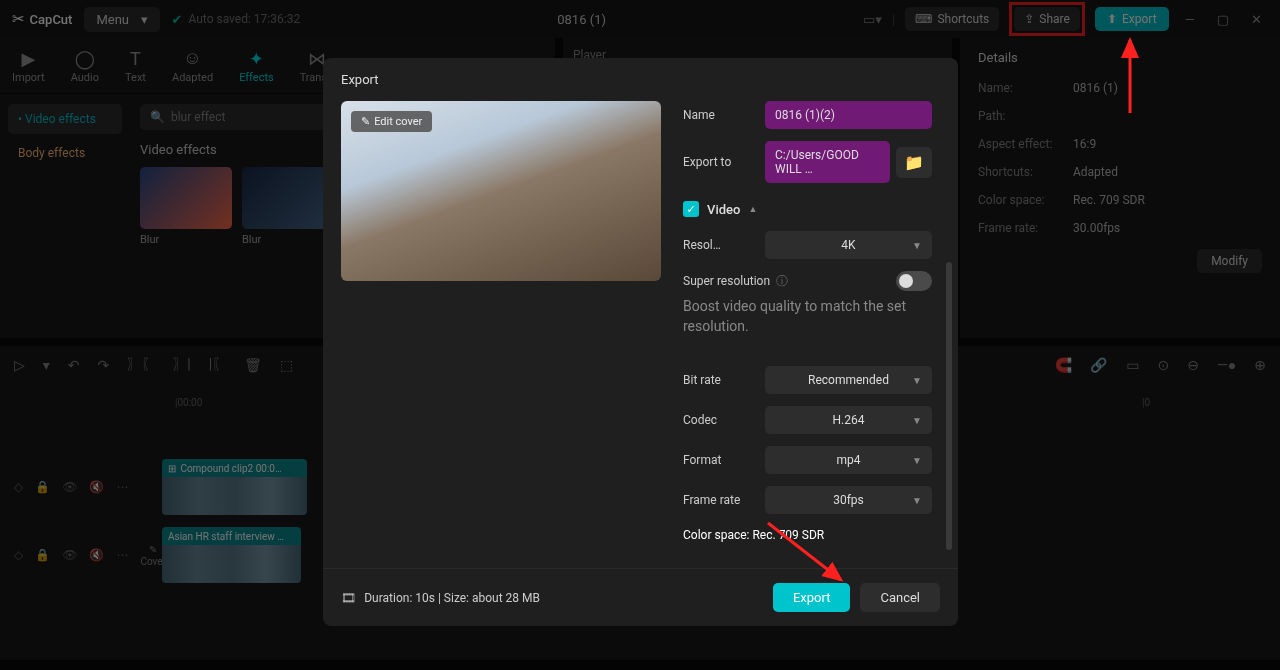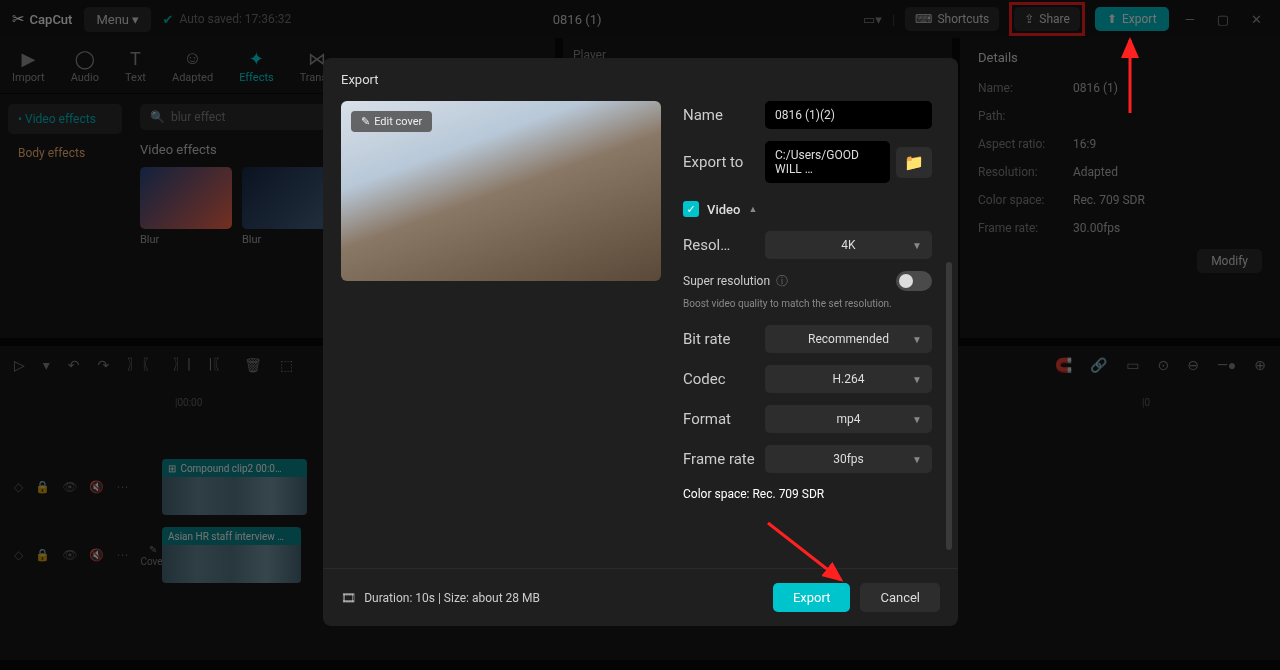--- a/index.html
+++ b/index.html
@@ -1,21 +1,21 @@
 <!DOCTYPE html>
 <html><head>
 <meta charset="utf-8">
 <style>
 * { margin: 0; padding: 0; box-sizing: border-box; font-family: -apple-system, BlinkMacSystemFont, "Segoe UI", Roboto, sans-serif; }
 body { background: #0a0a0a; width: 1280px; height: 670px; overflow: hidden; color: #ccc; position: relative; }
 
 .topbar { height: 38px; background: #181818; display: flex; align-items: center; padding: 0 12px; gap: 12px; font-size: 13px; }
 .logo { display: flex; align-items: center; gap: 5px; color: #fff; font-weight: 500; }
 .logo-icon { font-size: 15px; }
-.menu-btn { background: #2d2d2d; padding: 5px 12px; border-radius: 5px; color: #ddd; display: flex; align-items: center; gap: 3px; }
+.menu-btn { background: #2d2d2d; padding: 5px 12px; border-radius: 5px; color: #ddd; display: flex; align-items: center; gap: 12px; }
 .autosave { display: flex; align-items: center; gap: 6px; color: #777; font-size: 12px; }
 .check-icon { color: #00c4a0; font-size: 13px; }
 .title { flex: 1; text-align: center; color: #ccc; }
 .top-actions { display: flex; align-items: center; gap: 10px; }
 .action-btn { background: #2d2d2d; padding: 5px 10px; border-radius: 5px; color: #ddd; display: flex; align-items: center; gap: 5px; font-size: 12px; }
 .share-btn { background: #2d2d2d; padding: 5px 10px; border-radius: 5px; color: #ddd; display: flex; align-items: center; gap: 5px; font-size: 12px; }
 .share-outline { border: 3px solid #ff2020; padding: 2px; }
 .export-btn-top { background: #00c4cc; color: #fff; padding: 5px 12px; border-radius: 5px; display: flex; align-items: center; gap: 5px; font-size: 12px; }
 .win-ctrl { color: #999; padding: 0 6px; font-size: 13px; }
 
@@ -70,29 +70,29 @@
 
 .modal-shadow { position: absolute; inset: 0; background: rgba(0,0,0,0.55); }
 .export-modal { position: absolute; left: 323px; top: 58px; width: 635px; height: 568px; background: #1f1f1f; border-radius: 8px; display: flex; flex-direction: column; }
 .modal-header { padding: 14px 18px; font-size: 13px; color: #ddd; }
 .modal-body { flex: 1; display: flex; padding: 0 18px; gap: 22px; }
 .modal-left { width: 320px; }
 .preview-box { width: 320px; height: 180px; border-radius: 6px; background: linear-gradient(160deg, #d8e0e8 0%, #b8c8d8 30%, #8a7866 50%, #5a4838 100%); position: relative; }
 .edit-cover { position: absolute; top: 10px; left: 10px; background: rgba(80,80,80,0.85); color: #eee; padding: 4px 10px; border-radius: 4px; font-size: 11px; display: flex; align-items: center; gap: 4px; }
 .modal-right { flex: 1; padding-right: 8px; }
 .form-row { display: flex; align-items: center; margin-bottom: 12px; }
-.form-label { width: 82px; font-size: 15px; color: #ccc; }
-.form-input { flex: 1; background: #000000; border-radius: 5px; padding: 7px 10px; font-size: 12px; color: #ddd; }
+.form-label { width: 82px; font-size: 12px; color: #ccc; }
+.form-input { flex: 1; background: #701a75; border-radius: 5px; padding: 7px 10px; font-size: 12px; color: #ddd; }
 .folder-btn { background: #2d2d2d; padding: 6px 8px; border-radius: 5px; margin-left: 6px; color: #ccc; }
 .video-header { display: flex; align-items: center; gap: 8px; margin: 18px 0 14px; font-size: 13px; color: #ddd; font-weight: 500; }
 .checkbox { width: 16px; height: 16px; background: #00c4cc; border-radius: 3px; display: flex; align-items: center; justify-content: center; color: #fff; font-size: 11px; }
 .dropdown { flex: 1; background: #2d2d2d; border-radius: 5px; padding: 7px 10px; font-size: 12px; color: #ddd; display: flex; justify-content: center; align-items: center; position: relative; }
 .dropdown-arrow { position: absolute; right: 10px; color: #888; font-size: 10px; }
 .super-res-row { display: flex; align-items: center; margin-bottom: 6px; font-size: 12px; color: #ccc; gap: 6px; }
-.super-res-desc { font-size: 10px; color: #888; margin-bottom: 14px; line-height: 1.4; }
+.super-res-desc { font-size: 14px; color: #888; margin-bottom: 30px; line-height: 1.4; }
 .toggle { width: 36px; height: 20px; background: #4a4a4a; border-radius: 10px; margin-left: auto; position: relative; }
 .toggle-knob { position: absolute; left: 3px; top: 3px; width: 14px; height: 14px; background: #ddd; border-radius: 50%; }
 .colorspace-text { font-size: 12px; color: #ffffff; margin-top: 14px; }
 .modal-footer { padding: 14px 18px; display: flex; align-items: center; border-top: 1px solid #2a2a2a; }
 .duration-text { font-size: 12px; color: #ccc; display: flex; align-items: center; gap: 8px; }
 .footer-spacer { flex: 1; }
 .export-confirm { background: #00c4cc; color: #fff; padding: 7px 20px; border-radius: 5px; font-size: 13px; margin-right: 10px; }
 .cancel-btn { background: #2d2d2d; color: #ddd; padding: 7px 20px; border-radius: 5px; font-size: 13px; }
 .scrollbar { position: absolute; right: 6px; top: 204px; width: 6px; height: 288px; background: #3a3a3a; border-radius: 3px; }
 
@@ -215,25 +215,25 @@
   <div class="right-panel">
     <div class="rp-title">Details</div>
     <div class="rp-row">
         <div class="rp-label">Name:</div>
         <div class="rp-value">0816 (1)</div>
       </div>
     <div class="rp-row">
         <div class="rp-label">Path:</div>
       </div>
     <div class="rp-row">
-        <div class="rp-label">Aspect ratio:</div>
+        <div class="rp-label">Aspect effect:</div>
         <div class="rp-value">16:9</div>
       </div>
     <div class="rp-row">
-        <div class="rp-label">Resolution:</div>
+        <div class="rp-label">Shortcuts:</div>
         <div class="rp-value">Adapted</div>
       </div>
     <div class="rp-row">
         <div class="rp-label">Color space:</div>
         <div class="rp-value">Rec. 709 SDR</div>
       </div>
     <div class="rp-row">
         <div class="rp-label">Frame rate:</div>
         <div class="rp-value">30.00fps</div>
       </div>

